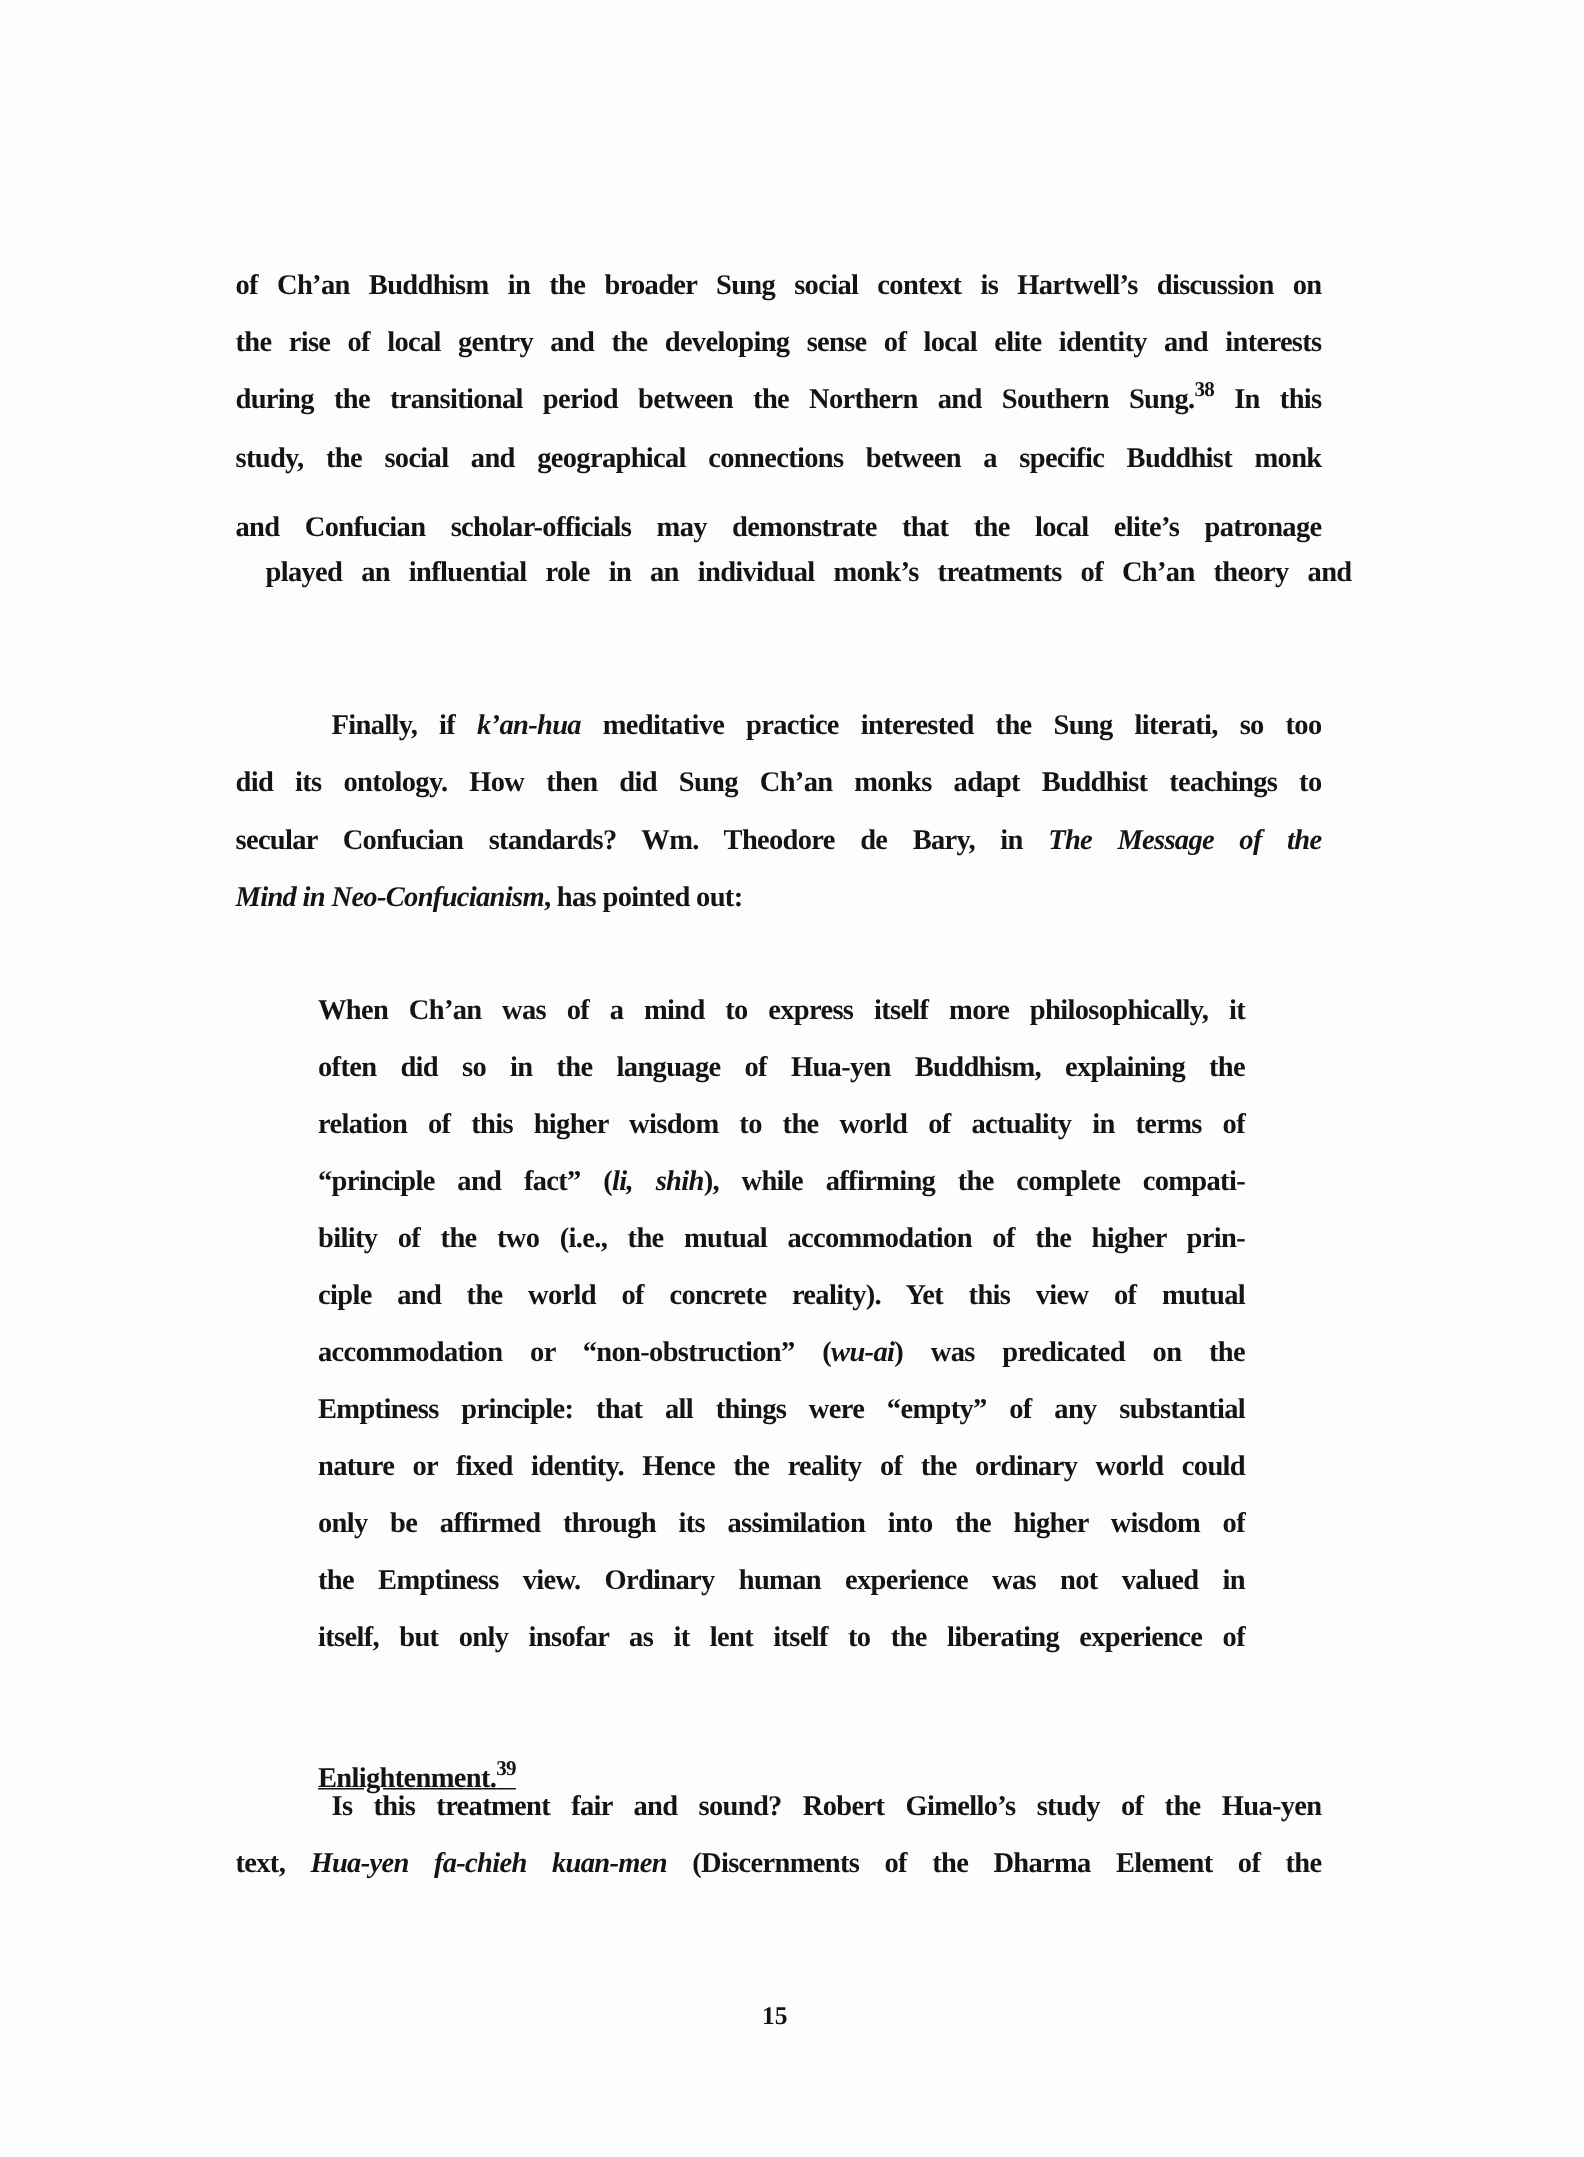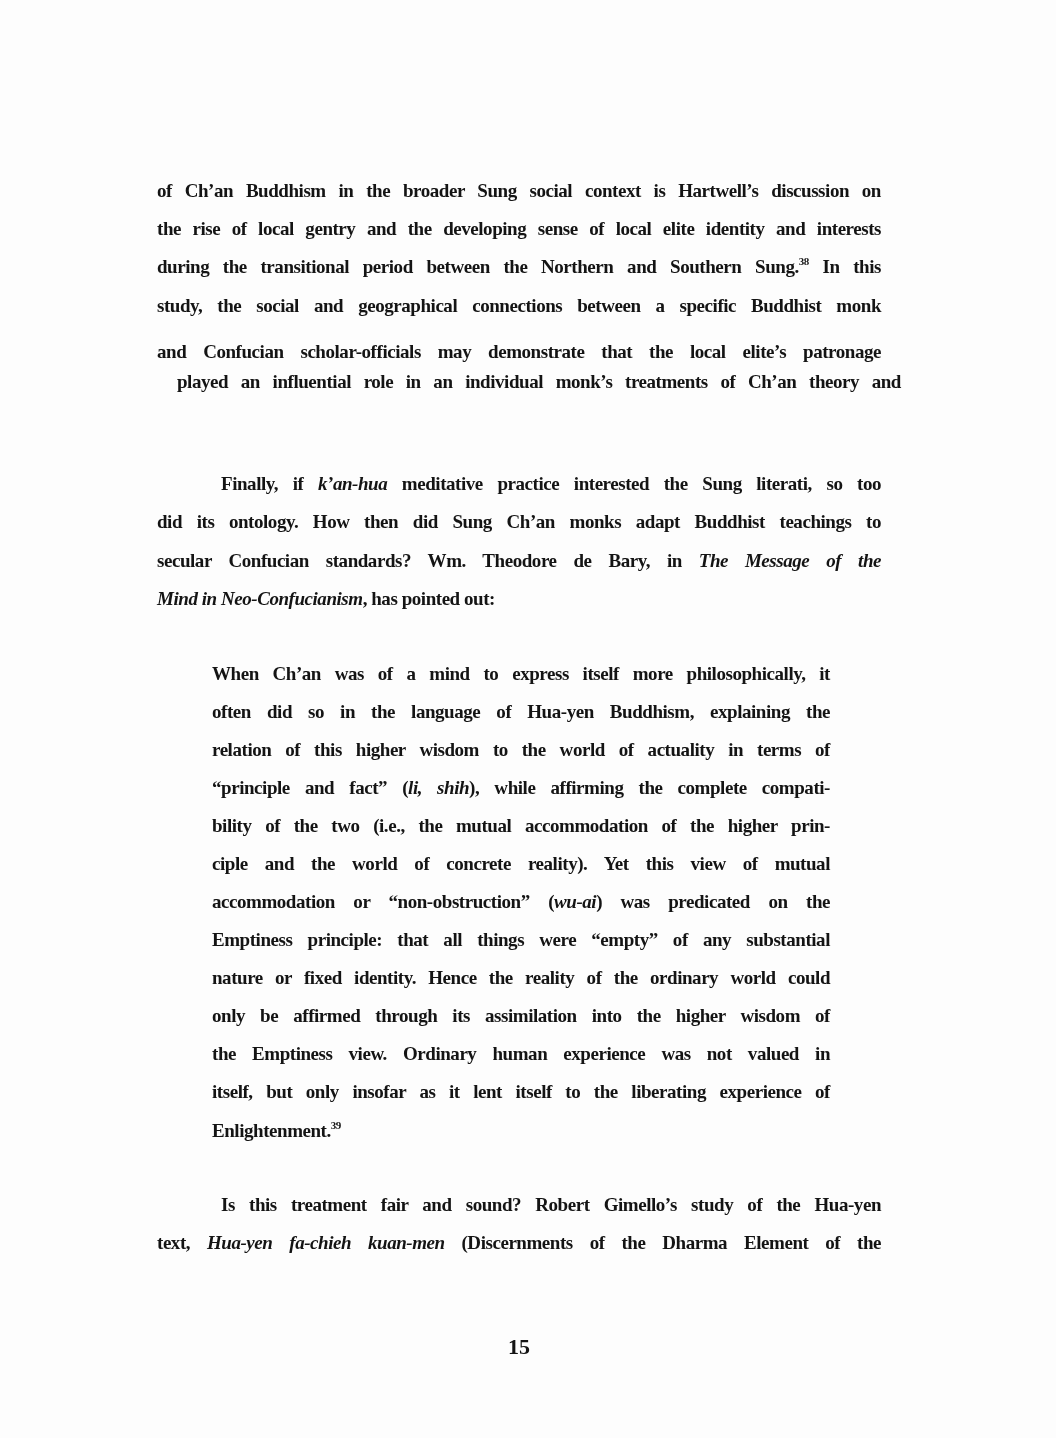--- a/index.html
+++ b/index.html
@@ -32,26 +32,26 @@
       font-family: "Liberation Serif", serif;
       transform-origin: left top;
     }
     .body-line { left: 157px; width: 724px; }
     .quote-line { left: 212px; width: 618px; }
     .justify {
       text-align: justify;
       text-align-last: justify;
     }
     .it { font-style: italic; }
-    sup { font-size: 11px; vertical-align: 8px; line-height: 0; margin-top: 33px; }
+    sup { font-size: 14px; vertical-align: 8px; line-height: 0; margin-top: 33px; }
     .page-number {
       position: absolute;
       left: 508px;
       top: 1334px;
-      font-size: 22px;
+      font-size: 17px;
       font-weight: bold;
       font-family: "Liberation Serif", serif;
     }
   </style>
 </head>
 <body>
 
 <div class="page">
 
   <div class="line body-line justify" style="top: 179px; width: 724px;">of Ch’an Buddhism in the broader Sung social context is Hartwell’s discussion on</div>
@@ -71,19 +71,19 @@
   <div class="line quote-line justify" style="top: 738px; width: 618px;">relation of this higher wisdom to the world of actuality in terms of</div>
   <div class="line quote-line justify" style="top: 776px; width: 618px;"><span>“principle and fact” (</span><span class="it">li, shih</span><span>), while affirming the complete compati-</span></div>
   <div class="line quote-line justify" style="top: 814px; width: 618px;">bility of the two (i.e., the mutual accommodation of the higher prin-</div>
   <div class="line quote-line justify" style="top: 852px; width: 618px;">ciple and the world of concrete reality).  Yet this view of mutual</div>
   <div class="line quote-line justify" style="top: 890px; width: 618px;"><span>accommodation or “non-obstruction” (</span><span class="it">wu-ai</span><span>) was predicated on the</span></div>
   <div class="line quote-line justify" style="top: 928px; width: 618px;">Emptiness principle: that all things were “empty” of any substantial</div>
   <div class="line quote-line justify" style="top: 966px; width: 618px;">nature or fixed identity. Hence the reality of the ordinary world could</div>
   <div class="line quote-line justify" style="top: 1004px; width: 618px;">only be affirmed through its assimilation into the higher wisdom of</div>
   <div class="line quote-line justify" style="top: 1042px; width: 618px;">the Emptiness view.  Ordinary human experience was not valued in</div>
   <div class="line quote-line justify" style="top: 1080px; width: 618px;">itself, but only insofar as it lent itself to the liberating experience of</div>
-  <div class="line quote-line" style="top: 1119px; width: 618px;"><span>Enlightenment.</span><sup>39</sup></div>
+  <div class="line quote-line" style="top: 1174px; width: 618px; text-decoration: underline;"><span>Enlightenment.</span><sup>39</sup></div>
 
   <div class="line justify" style="top: 1193px; left: 221px; width: 660px;">Is this treatment fair and sound? Robert Gimello’s study of the Hua-yen</div>
   <div class="line body-line justify" style="top: 1231px; width: 724px;"><span>text, </span><span class="it">Hua-yen fa-chieh kuan-men</span><span> (Discernments of the Dharma Element of the</span></div>
 
   <div class="page-number">15</div>
 </div>
 
 </body></html>

